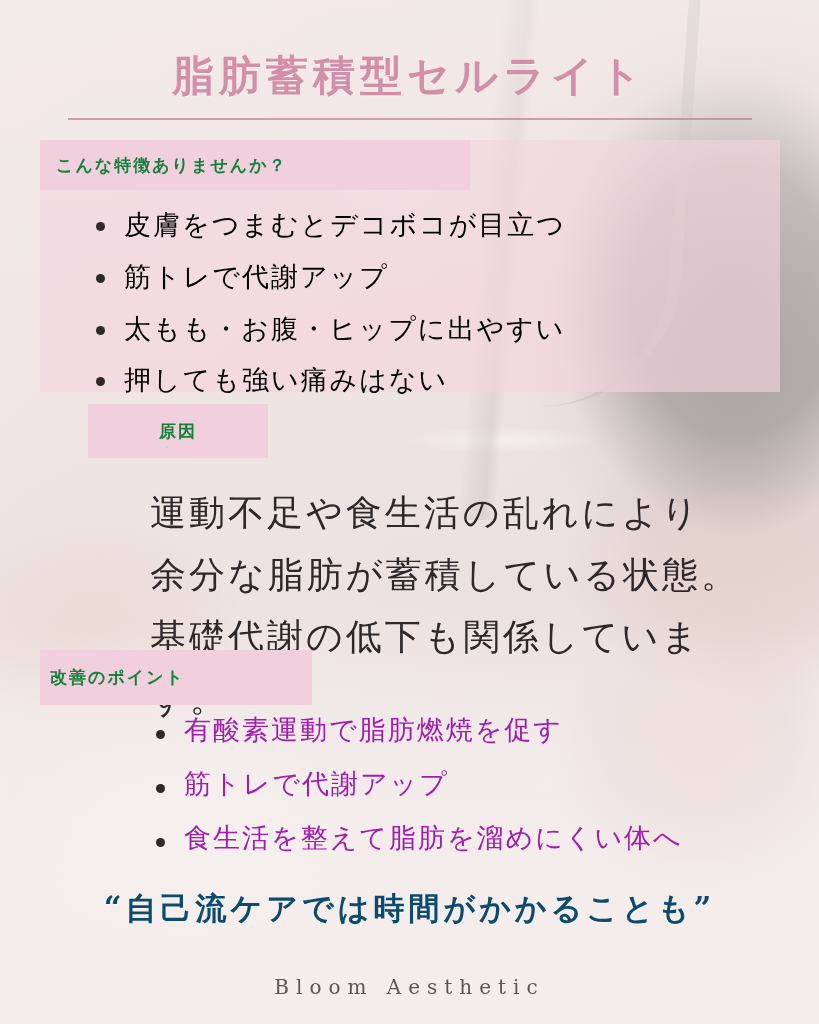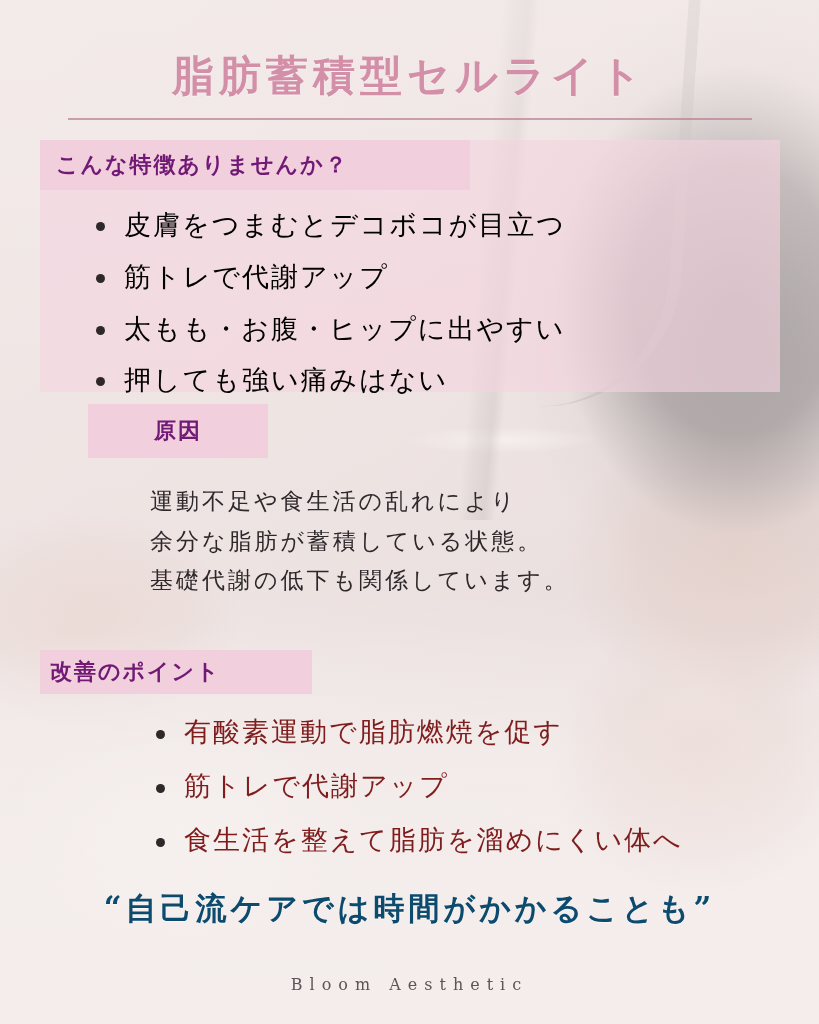--- a/index.html
+++ b/index.html
@@ -95,24 +95,24 @@
   }
 
   
   .chip {
     position: absolute;
     background: #f2cfdd;
     display: flex;
     align-items: center;
     box-sizing: border-box;
     font-family: "DejaVu Serif", "Liberation Serif", serif;
-    font-size: 22px;
+    font-size: 17px;
     font-weight: 700;
     letter-spacing: 2px;
-    color: #701a75;
+    color: #15803d;
   }
 
   
   .panel1 {
     position: absolute;
     left: 40px;
     top: 140px;
     width: 740px;
     height: 252px;
     background: rgba(243,211,223,0.62);
@@ -155,43 +155,43 @@
   .chip2 {
     left: 88px; top: 404px; width: 180px; height: 54px;
     justify-content: center;
   }
   .cause-body {
     position: absolute;
     left: 150px;
     top: 482px;
     width: 620px;
     font-family: "DejaVu Serif", "Liberation Serif", serif;
-    font-size: 23px;
+    font-size: 36px;
     letter-spacing: 3px;
     line-height: 1.72;
     color: #2e282b;
   }
 
   
   .chip3 {
-    left: 40px; top: 650px; width: 272px; height: 44px;
+    left: 40px; top: 650px; width: 272px; height: 55px;
     padding-left: 10px;
   }
   .list3 {
     position: absolute;
     left: 150px;
     top: 716px;
     width: 660px;
     margin: 0;
     padding: 0;
     list-style: none;
-    font-family: Liberation Serif, serif;
+    font-family: Liberation Mono, monospace;
     font-size: 27px;
     letter-spacing: 2px;
-    color: #7f1d1d;
+    color: #a21caf;
   }
   .list3 li {
     position: relative;
     padding-left: 34px;
     margin-bottom: 20px;
     line-height: 1.25;
   }
   .list3 li::before {
     content: "";
     position: absolute;
@@ -217,21 +217,21 @@
     color: #0c4a6e;
     text-shadow: 0 1px 0 rgba(255,255,255,0.5);
   }
   .brand {
     position: absolute;
     left: 0;
     top: 975px;
     width: 819px;
     text-align: center;
     font-family: "DejaVu Serif", "Liberation Serif", serif;
-    font-size: 16px;
+    font-size: 20px;
     letter-spacing: 7px;
     color: #5d5458;
   }
 </style>
 </head>
 <body>
 
 <div class="poster">
 
   <div class="bg-photo"></div>

